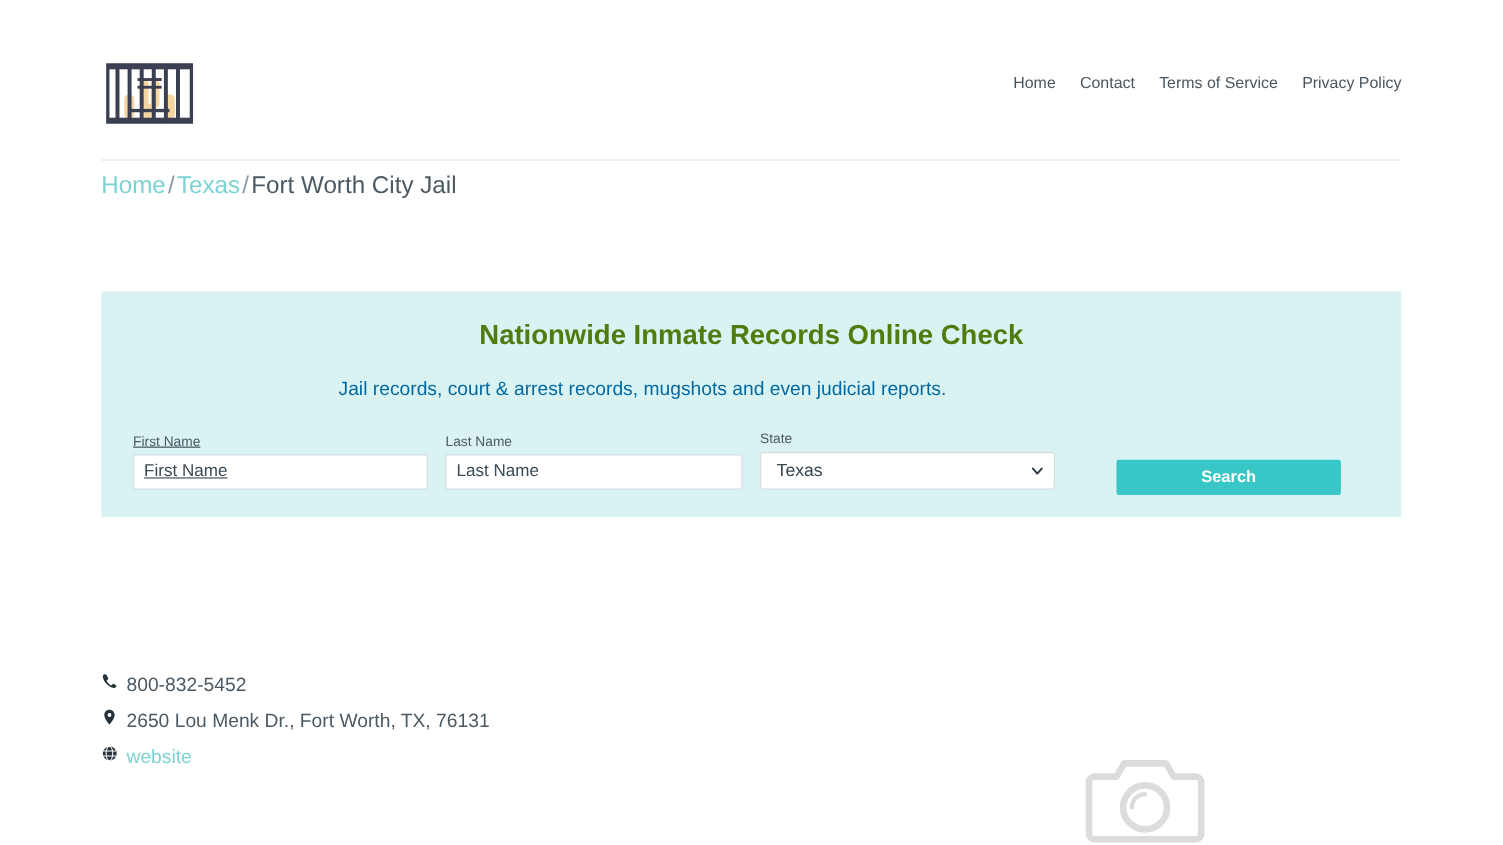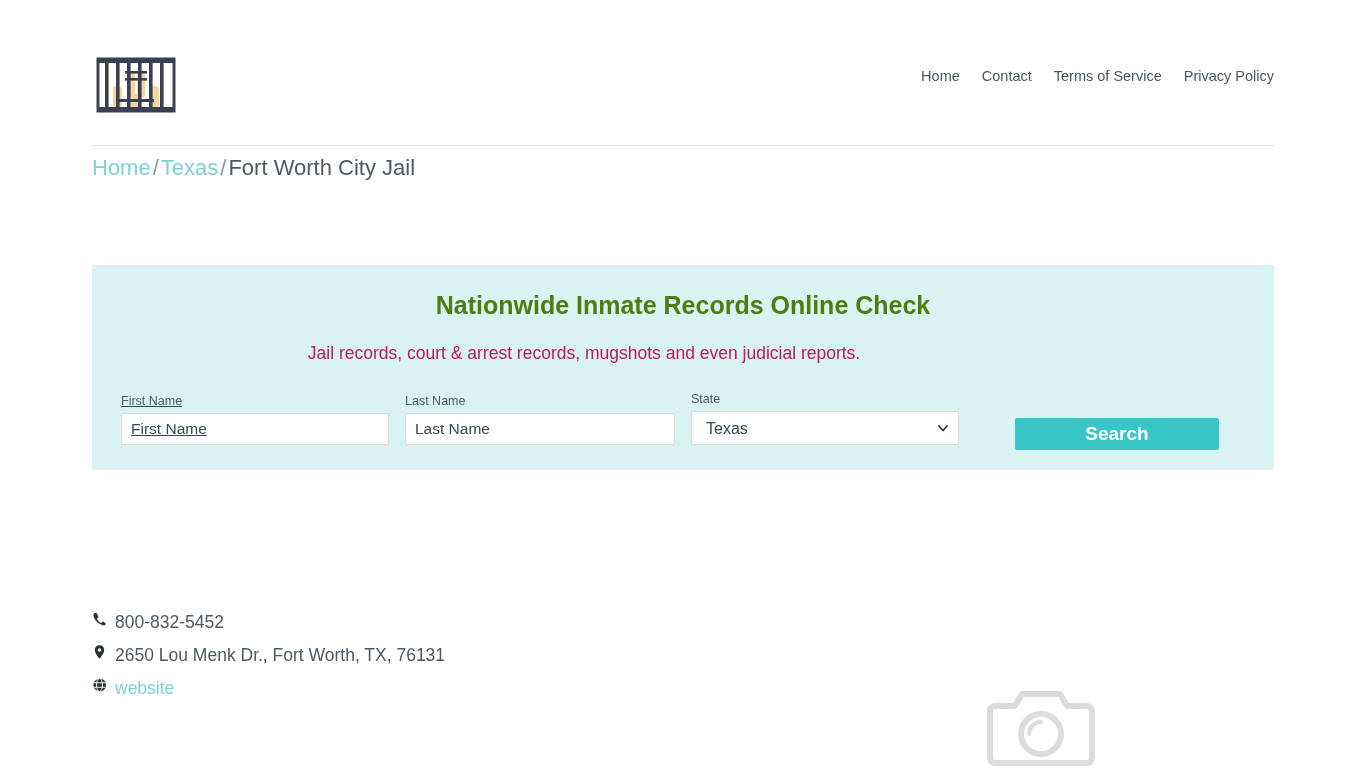--- a/index.html
+++ b/index.html
@@ -109,21 +109,21 @@
     color: #4d7c0f;
     line-height: 32px;
   }
   .panel-subtitle {
     position: absolute;
     left: 0;
     top: 76px;
     width: 984px;
     text-align: center;
     font-size: 17.5px;
-    color: #be185d;
+    color: #0369a1;
     line-height: 24px;
   }
 
   .field {
     position: absolute;
     top: 128px;
   }
   .field-label {
     font-size: 12.5px;
     color: #4c5a64;
@@ -184,21 +184,21 @@
     position: absolute;
     left: 923px;
     top: 153px;
     width: 204px;
     height: 32px;
     border: none;
     border-radius: 2px;
     background: #38c6c6;
     color: #ffffff;
     font-family: "Liberation Sans", sans-serif;
-    font-size: 19px;
+    font-size: 15px;
     font-weight: bold;
     cursor: pointer;
     line-height: 32px;
     padding: 0;
     text-align: center;
   }
 
   
   .page-title {
     position: absolute;

